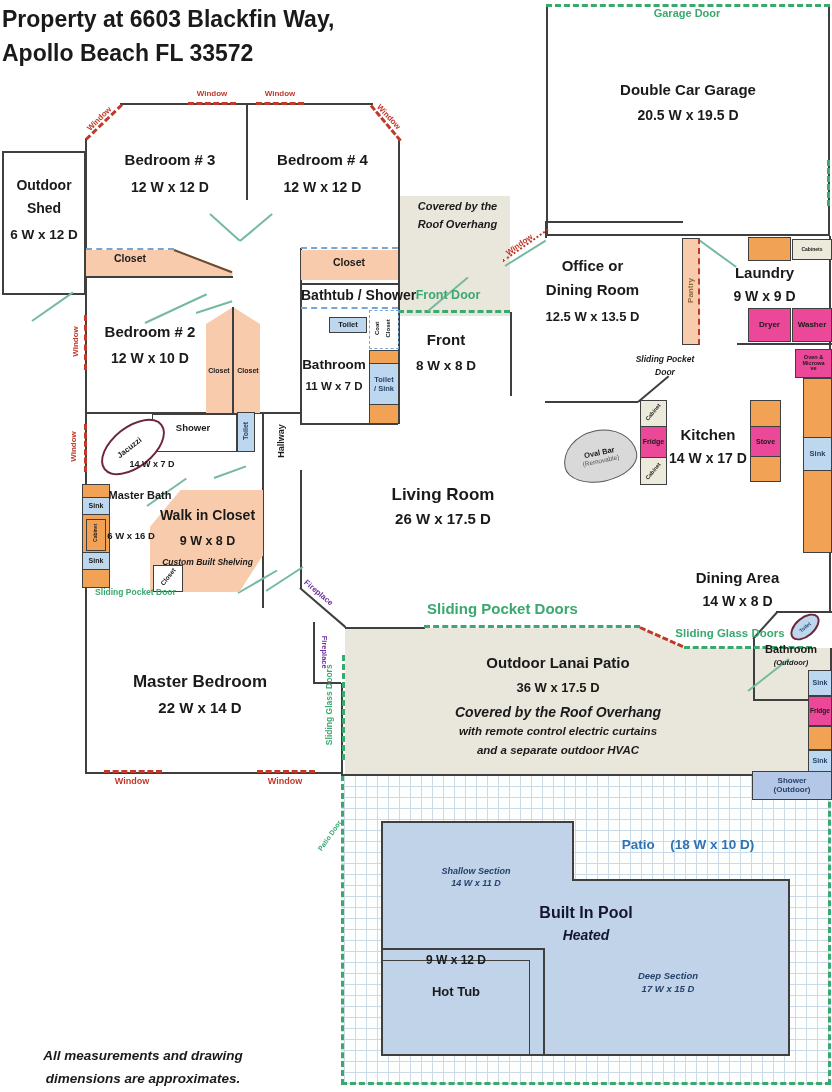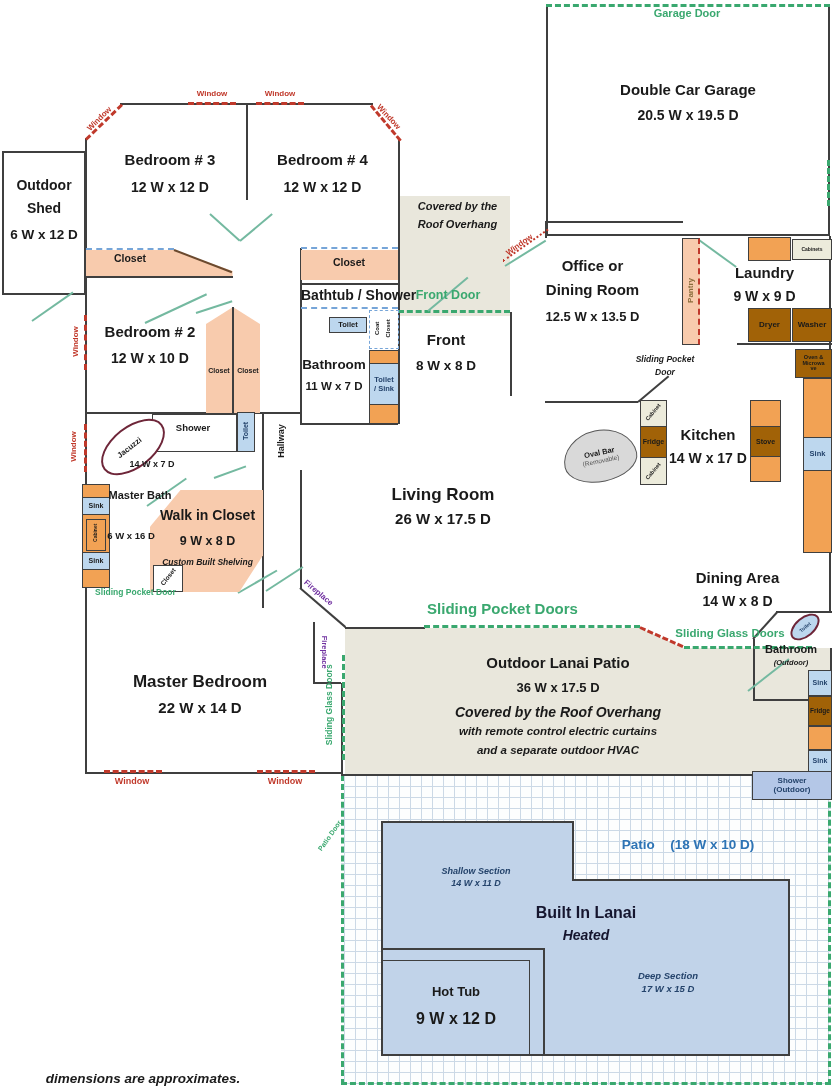--- a/index.html
+++ b/index.html
@@ -13,21 +13,21 @@
 .dg{position:absolute;transform-origin:left center;height:0}
 .teal{border-top:2px solid #74b9a0}
 .blk{border-top:2px solid #3f3f3f}
 .dashR{border-top:3px dashed #c0392b}
 .dashG{border-top:3px dashed #3aa86f}
 .dashB{border-top:2px dashed #76a5d8}
 .vdashR{position:absolute;border-left:3px dashed #c0392b}
 .vdashG{position:absolute;border-left:3px dashed #3aa86f}
 .fx{position:absolute;border:1px solid #3f3f3f;display:flex;align-items:center;justify-content:center;
   font-weight:bold;text-align:center;line-height:1.05}
-.org{background:#f2a254}.pch{background:#f8cbad}.pnk{background:#a16207}.blue{background:#bdd7ee}
+.org{background:#f2a254}.pch{background:#f8cbad}.pnk{background:#ec4899}.blue{background:#bdd7ee}
 .bge{background:#ecebdb}.per{background:#b4c7e7}
 .room{position:absolute;border:2px solid #3f3f3f}
 .grid{background-image:linear-gradient(#ccd9e6 1px,transparent 1px),linear-gradient(90deg,#ccd9e6 1px,transparent 1px);
   background-size:11px 11px;background-color:#fdfefe}
 </style>
 </head>
 <body>
 
 <div id="plan">
 
@@ -199,20 +199,24 @@
     </div>
   <div class="fx org" style="left:808px;top:726px;width:24px;height:24px"></div>
   <div class="fx blue" style="left:808px;top:750px;width:24px;height:22px;font-size:7px;color:#24436b">
       <span>Sink</span>
     </div>
   <div class="fx per" style="left:752px;top:771px;width:80px;height:29px;font-size:8px;color:#24436b;flex-direction:column">
     <span>Shower</span>
     <span>(Outdoor)</span>
   </div>
 
+  <div class="lbl" style="left:2px;top:2px;font-size:23px;text-align:left;line-height:34px">
+    <div>Property at 6603 Blackfin Way,</div>
+    <div>Apollo Beach FL 33572</div>
+  </div>
 
   <div class="lbl grn" style="left:617px;top:7px;width:140px;font-size:11px">Garage Door</div>
   <div class="lbl" style="left:588px;top:82px;width:200px;font-size:15px">Double Car Garage</div>
   <div class="lbl" style="left:588px;top:108px;width:200px;font-size:14px">20.5 W x 19.5 D</div>
 
   <div class="lbl" style="left:4px;top:178px;width:80px;font-size:14px">Outdoor</div>
   <div class="lbl" style="left:4px;top:201px;width:80px;font-size:14px">Shed</div>
   <div class="lbl" style="left:4px;top:227px;width:80px;font-size:13.5px">6 W x 12 D</div>
 
   <div class="lbl" style="left:105px;top:152px;width:130px;font-size:15px">Bedroom # 3</div>
@@ -305,22 +309,23 @@
   <div class="lbl it" style="left:752px;top:659px;width:78px;font-size:7.5px">(Outdoor)</div>
 
   <div class="lbl grn" style="left:300px;top:832px;width:60px;font-size:7px;transform:rotate(-55deg)">Patio Door</div>
   <div class="lbl blu" style="left:588px;top:837px;width:200px;font-size:13.5px">
     <span>Patio</span>
     <span style="display:inline-block;width:8px"></span>
     <span>(18 W x 10 D)</span>
   </div>
   <div class="lbl it navy" style="left:410px;top:866px;width:132px;font-size:9px">Shallow Section</div>
   <div class="lbl it navy" style="left:410px;top:878px;width:132px;font-size:9px">14 W x 11 D</div>
-  <div class="lbl" style="left:486px;top:904px;width:200px;font-size:16px;color:#15152e">Built In Lanai</div>
+  <div class="lbl" style="left:486px;top:904px;width:200px;font-size:16px;color:#15152e">Built In Pool</div>
   <div class="lbl it" style="left:486px;top:928px;width:200px;font-size:14px;color:#15152e">Heated</div>
   <div class="lbl it navy" style="left:598px;top:971px;width:140px;font-size:9.5px">Deep Section</div>
   <div class="lbl it navy" style="left:598px;top:984px;width:140px;font-size:9.5px">17 W x 15 D</div>
   <div class="lbl" style="left:391px;top:985px;width:130px;font-size:13px">Hot Tub</div>
-  <div class="lbl" style="left:391px;top:1010px;width:130px;font-size:16px">9 W x 12 D</div>
-
+  <div class="lbl" style="left:391px;top:954px;width:130px;font-size:12px">9 W x 12 D</div>
+
+  <div class="lbl it" style="left:18px;top:1048px;width:250px;font-size:13.5px">All measurements and drawing</div>
   <div class="lbl it" style="left:18px;top:1071px;width:250px;font-size:13.5px">dimensions are approximates.</div>
 
 </div>
 
 </body></html>

